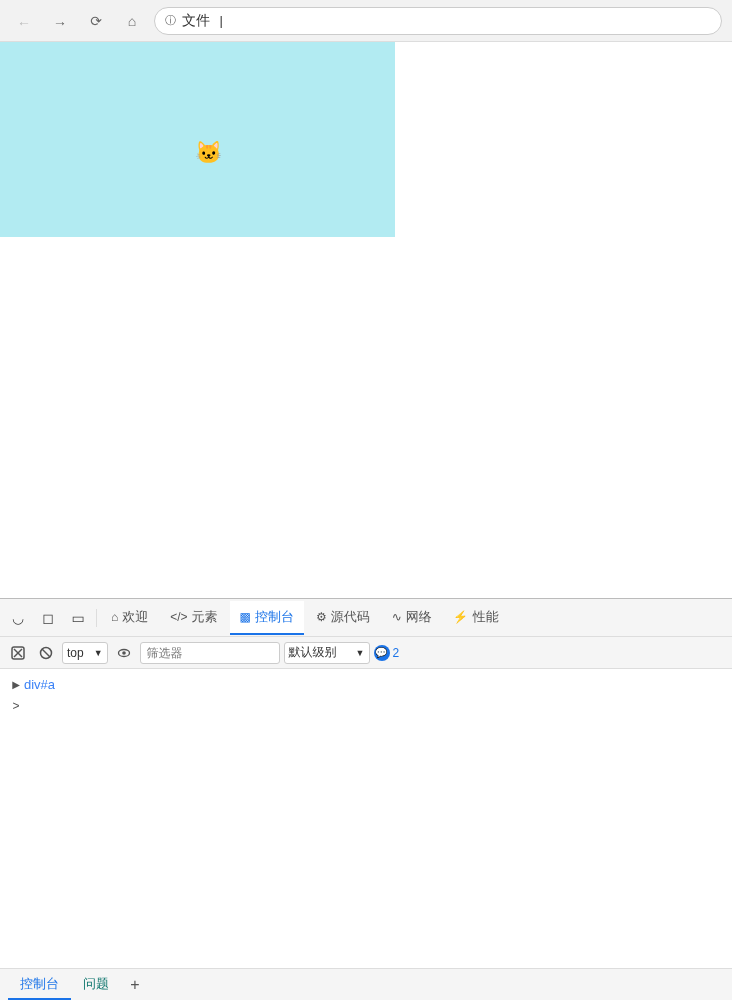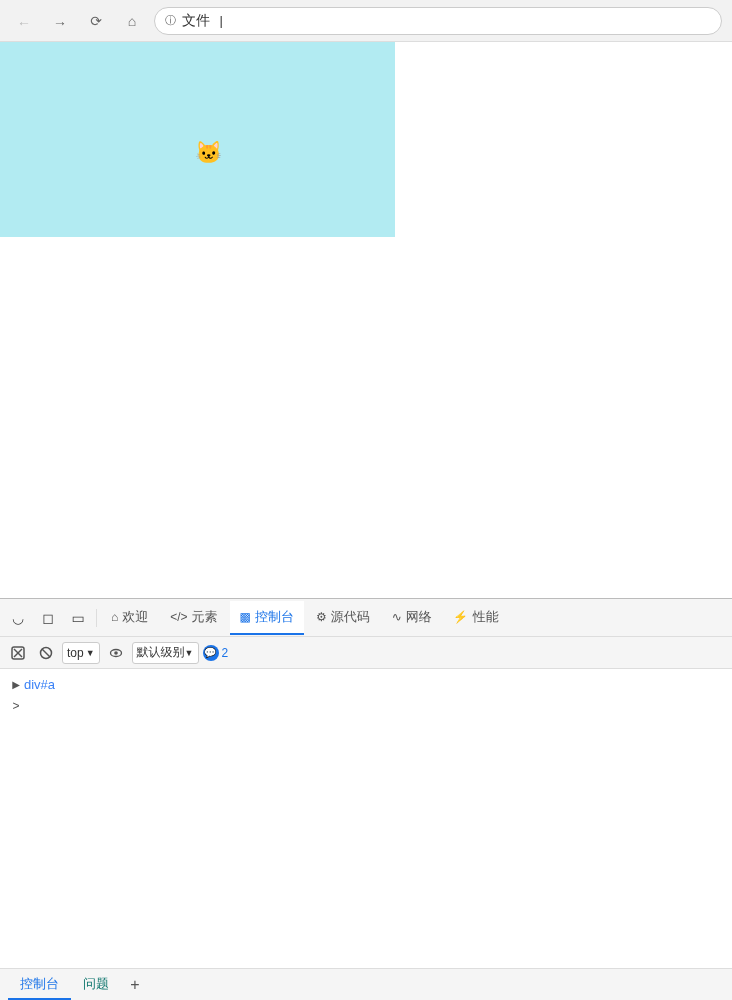--- a/index.html
+++ b/index.html
@@ -138,21 +138,21 @@
       display: flex;
       align-items: center;
       height: 22px;
       border: 1px solid #ccc;
       border-radius: 3px;
       background: #fff;
       padding: 4px 4px;
       font-size: 12px;
       color: #333;
       cursor: pointer;
-      gap: 2px;
+      gap: 10px;
     }
     .filter-input {
       height: 22px;
       border: 1px solid #ccc;
       border-radius: 3px;
       padding: 0 6px;
       font-size: 12px;
       color: #999;
       width: 140px;
       outline: none;
@@ -161,21 +161,21 @@
       display: flex;
       align-items: center;
       height: 22px;
       border: 1px solid #ccc;
       border-radius: 3px;
       background: #fff;
       padding: 8px 4px;
       font-size: 12px;
       color: #333;
       cursor: pointer;
-      gap: 0;
+      gap: 19px;
     }
     .message-count {
       display: flex;
       align-items: center;
       gap: 3px;
       font-size: 12px;
       color: #1a73e8;
     }
     .count-icon {
       width: 16px; height: 16px;
@@ -339,20 +339,21 @@
     <div class="top-dropdown">
       <span>top</span>
       <span style="font-size:9px;">▼</span>
     </div>
     <button class="toolbar-btn">
       <svg width="14" height="14" viewBox="0 0 14 14">
         <ellipse cx="7" cy="7" rx="5.5" ry="3.5" fill="none" stroke="#555" stroke-width="1.3"></ellipse>
         <circle cx="7" cy="7" r="1.8" fill="#555"></circle>
       </svg>
     </button>
+    <input class="filter-input" type="text" placeholder="筛选器" style="">
     <div class="level-dropdown">
       <span>默认级别</span>
       <span style="font-size:9px;">▼</span>
     </div>
     <div class="message-count">
       <span class="count-icon">💬</span>
       <span>2</span>
     </div>
   </div>
 

